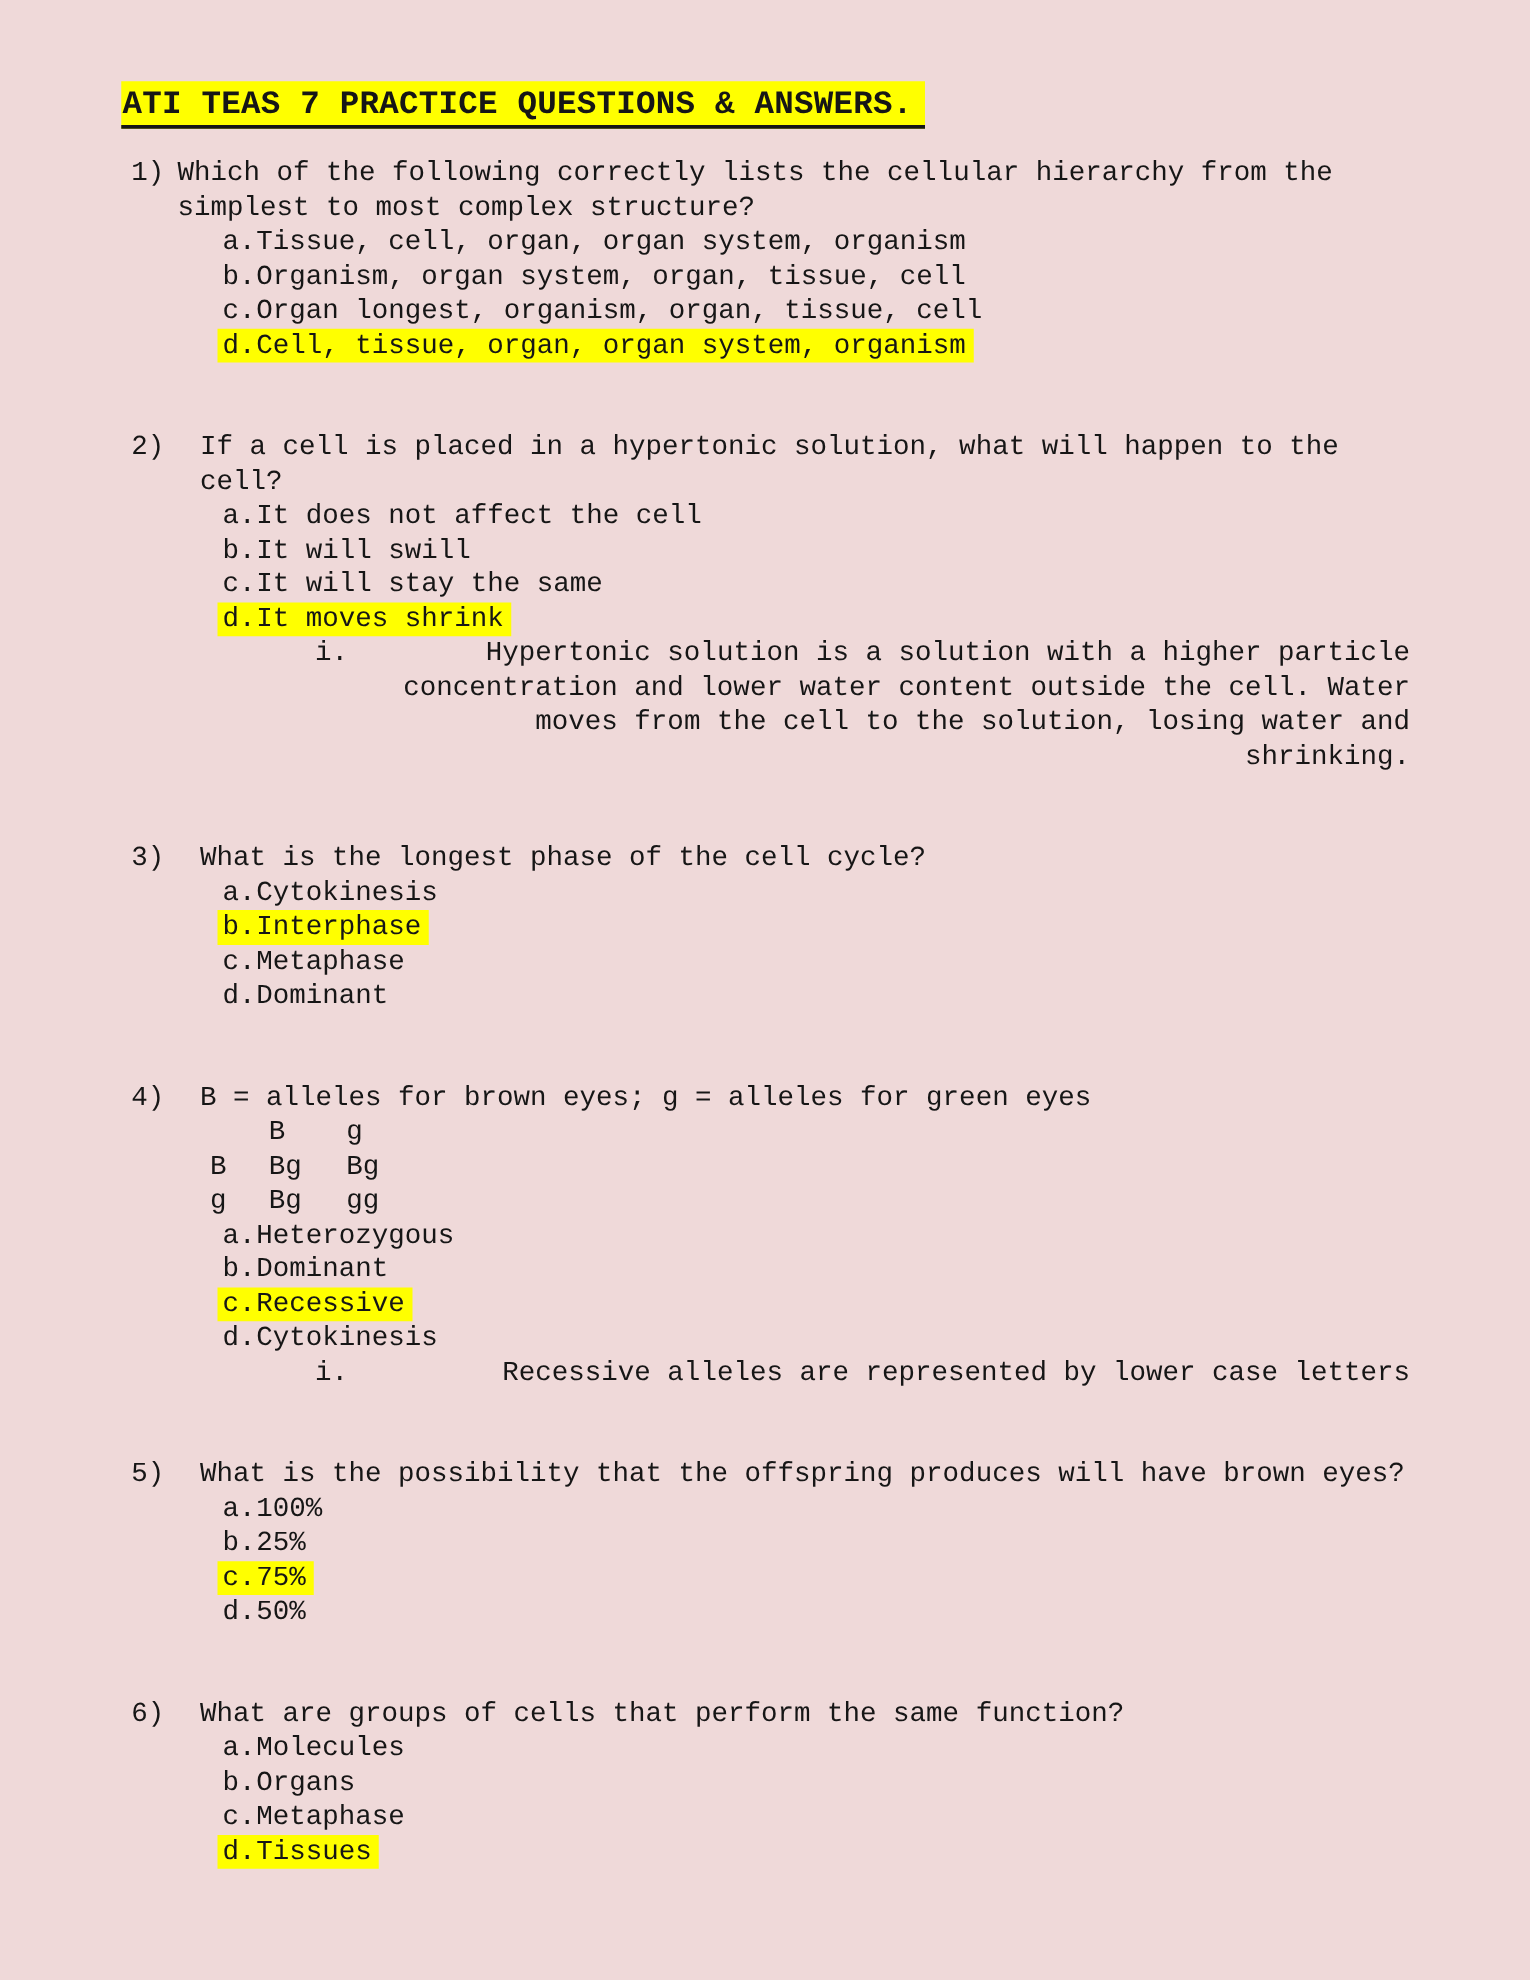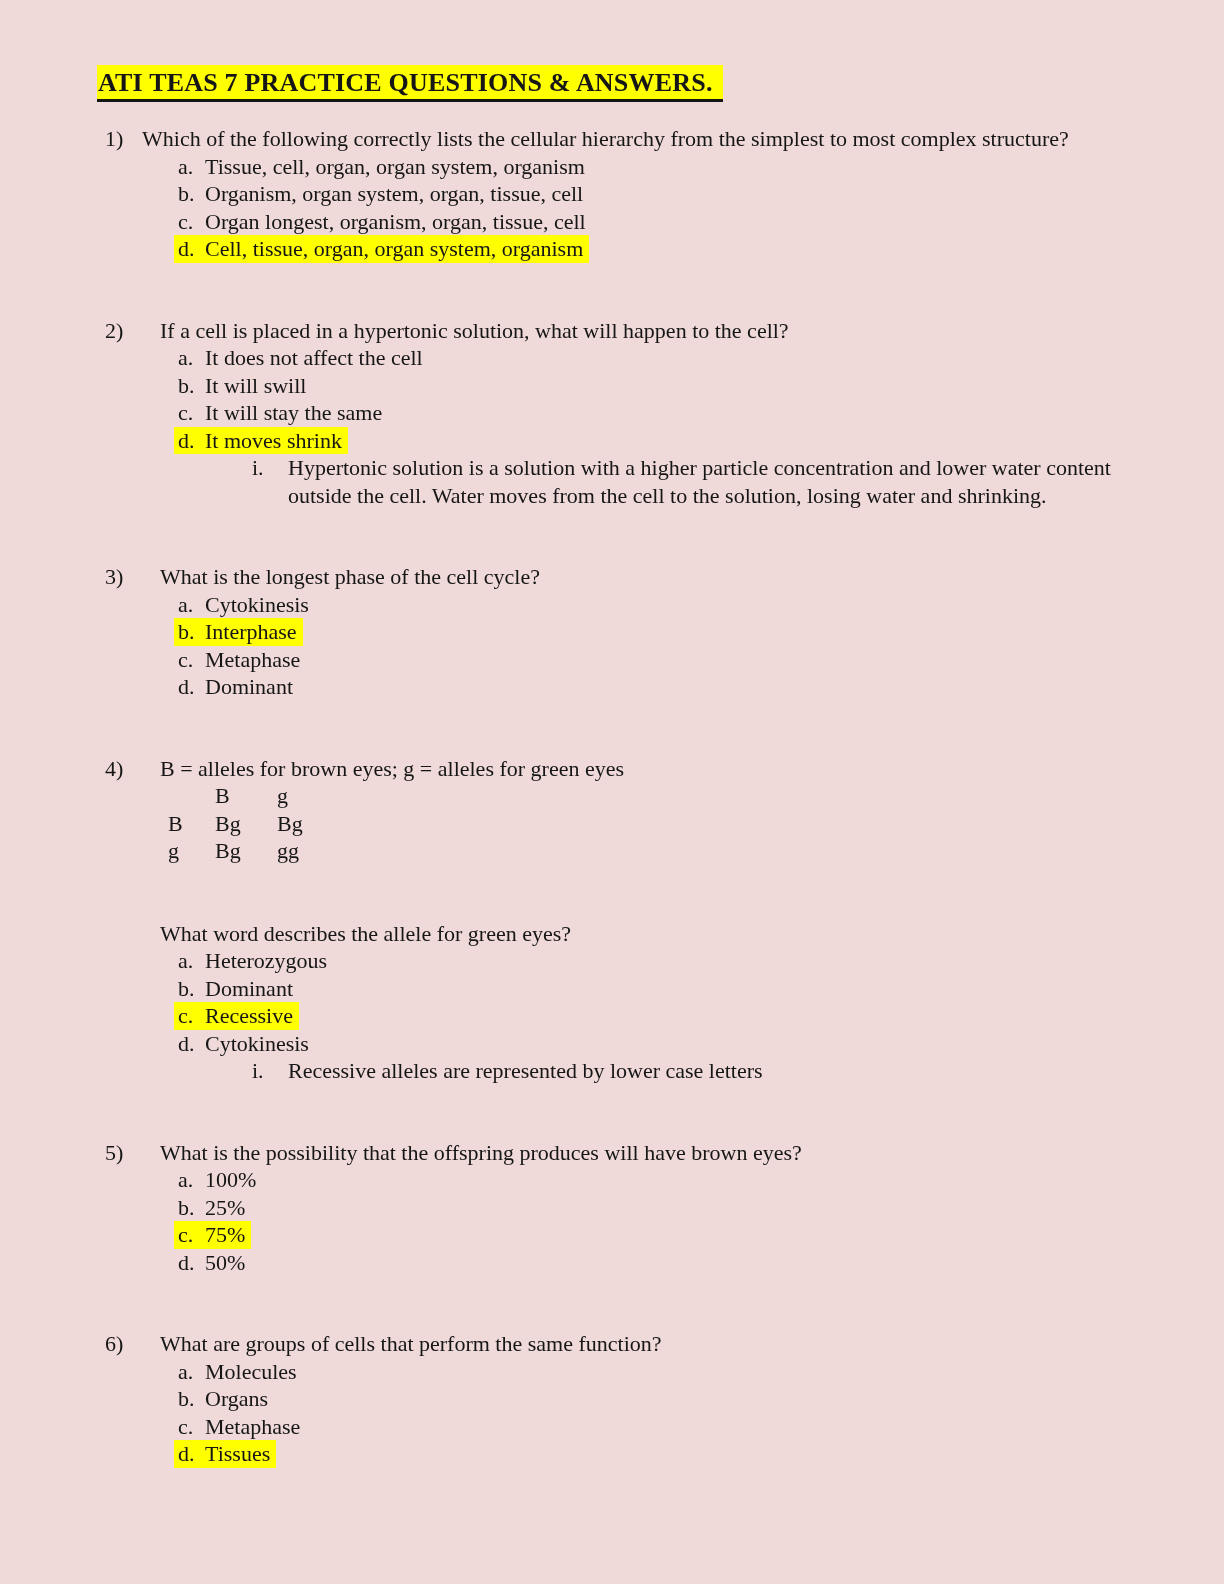--- a/index.html
+++ b/index.html
@@ -9,21 +9,21 @@
     position: relative;
     width: 1224px;
     height: 1584px;
     background: var(--page-bg, #efd9d9);
     overflow: hidden;
   }
 
   .content {
     box-sizing: border-box;
     padding: 70px 96px 0 97px;
-    font-family: Liberation Serif, serif;
+    font-family: Liberation Mono, monospace;
     font-size: 22px;
     line-height: 27.5px;
     color: var(--ink, #161616);
   }
 
   .title {
     margin: 0 0 29px 0;
     font-size: 26px;
     line-height: 26px;
     font-weight: bold;
@@ -58,21 +58,21 @@
   .optwrap { display: inline-flex; }
   .optletter { flex: 0 0 27px; }
   .optwrap.hl {
     background: var(--hl, #ffff00);
     padding: 0 6px 0 4px;
     margin-left: -4px;
   }
 
   .note { display: flex; margin-left: 147px; }
   .notemarker { flex: 0 0 36px; }
-  .notetext { flex: 1; }
+  .notetext { flex: 1; text-align: right; }
 </style>
 </head>
 <body>
 
 <div class="page">
   <div class="content">
     <h1 class="title"><span class="title-hl">ATI TEAS 7 PRACTICE QUESTIONS &amp; ANSWERS.</span></h1>
     <div id="questions">
   <section class="q first">
     <div class="qline">
@@ -209,21 +209,20 @@
             <span class="pcell"></span>
             <span class="pcell">B</span>
             <span class="pcell">g</span>
             <span class="pcell">B</span>
             <span class="pcell">Bg</span>
             <span class="pcell">Bg</span>
             <span class="pcell">g</span>
             <span class="pcell">Bg</span>
             <span class="pcell">gg</span>
           </div>
-    <div class="subq">What word describes the allele for green eyes?</div>
     <div class="opts">
   <div class="opt">
     <span class="optwrap">
       <span class="optletter">a.</span>
       <span class="opttext">Heterozygous</span>
     </span>
   </div>
 
   <div class="opt">
     <span class="optwrap">

